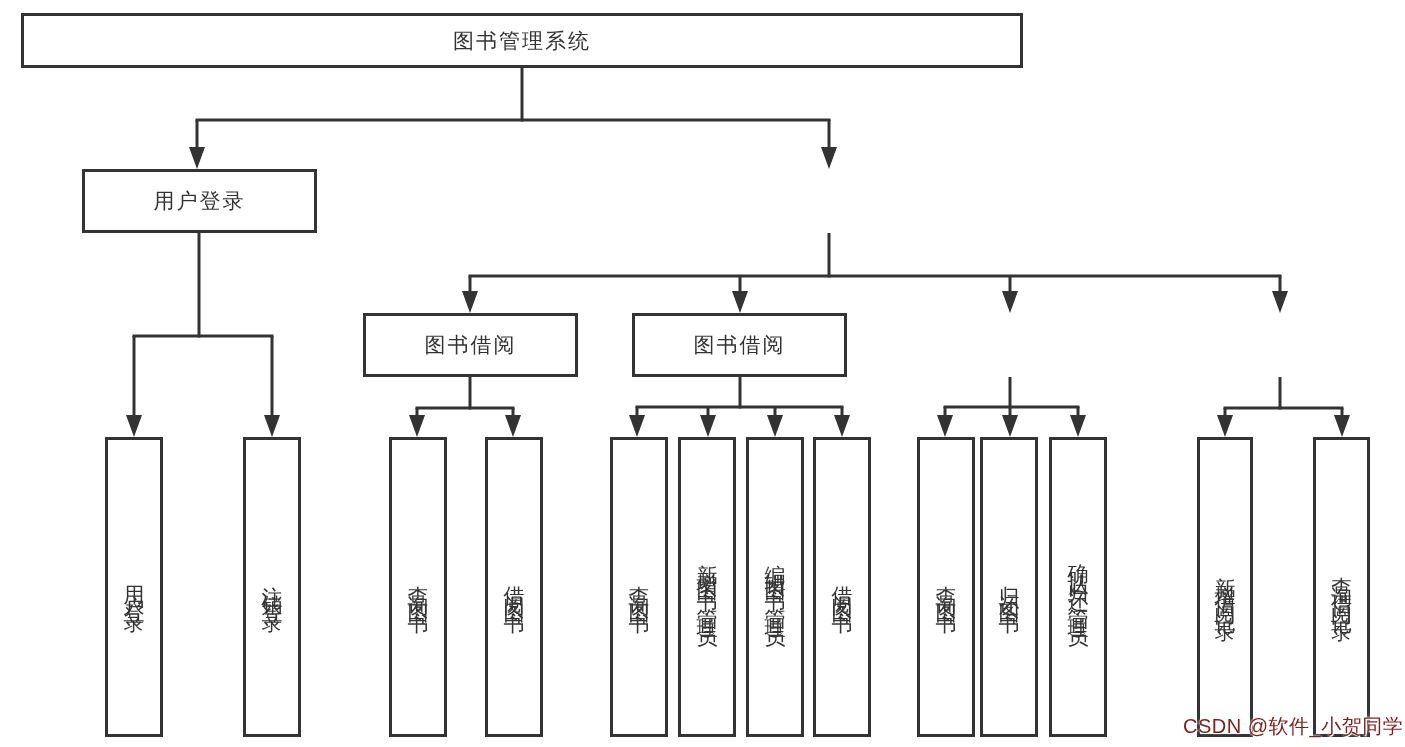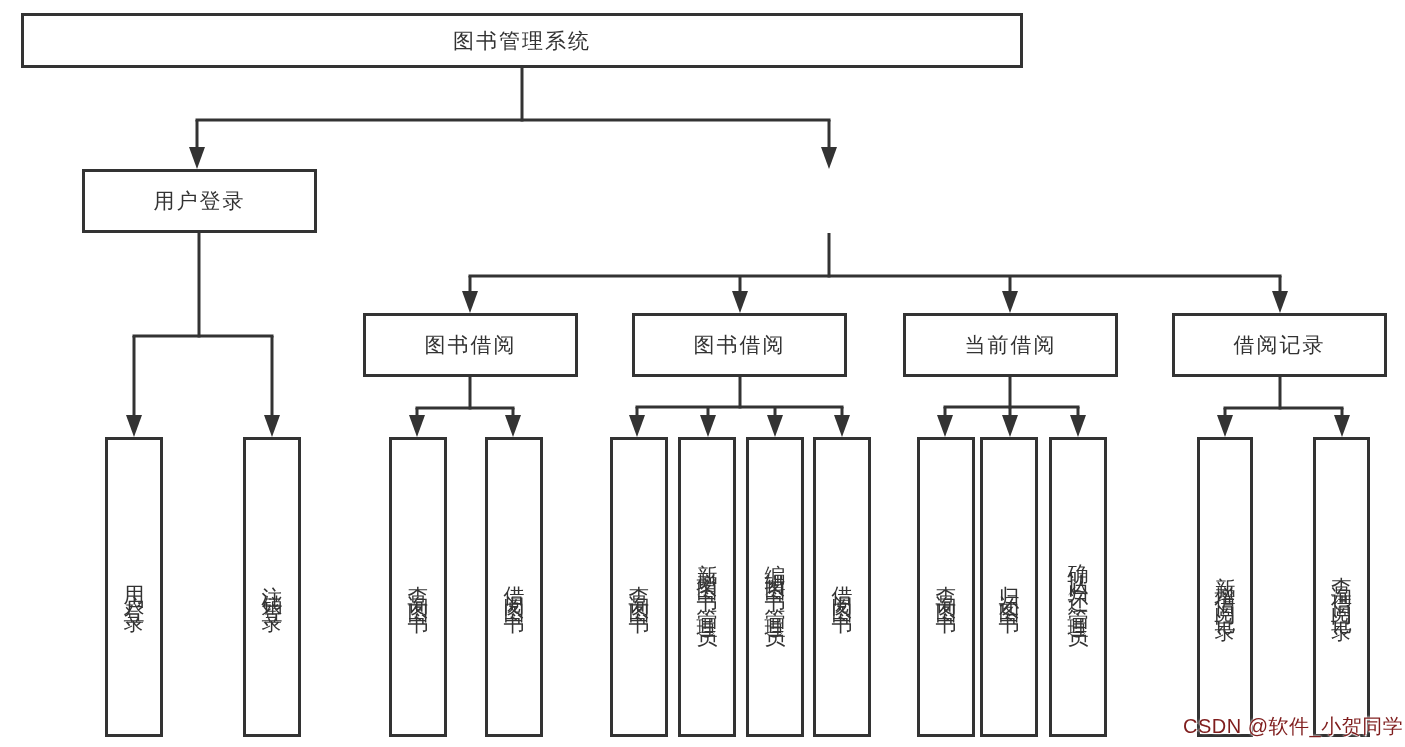--- a/index.html
+++ b/index.html
@@ -112,22 +112,20 @@
       <polygon points="1334,415 1350,415 1342,437"></polygon>
     </g>
   </svg>
 
   <div class="node" style="left:21px;top:13px;width:1002px;height:55px">图书管理系统</div>
 
   <div class="node" style="left:82px;top:169px;width:235px;height:64px">用户登录</div>
 
   <div class="node" style="left:363px;top:313px;width:215px;height:64px">图书借阅</div>
   <div class="node" style="left:632px;top:313px;width:215px;height:64px">图书借阅</div>
-  <div class="node" style="left:903px;top:313px;width:215px;height:64px">当前借阅</div>
-  <div class="node" style="left:1172px;top:313px;width:215px;height:64px">借阅记录</div>
 
   <div class="node v" style="left:105px;top:437px;width:58px;height:300px">用户登录</div>
   <div class="node v" style="left:243px;top:437px;width:58px;height:300px">注销登录</div>
 
   <div class="node v" style="left:389px;top:437px;width:58px;height:300px">查询图书</div>
   <div class="node v" style="left:485px;top:437px;width:58px;height:300px">借阅图书</div>
 
   <div class="node v" style="left:610px;top:437px;width:58px;height:300px">查询图书</div>
   <div class="node v" style="left:678px;top:437px;width:58px;height:300px">新增图书（管理员）</div>
   <div class="node v" style="left:746px;top:437px;width:58px;height:300px">编辑图书（管理员）</div>

